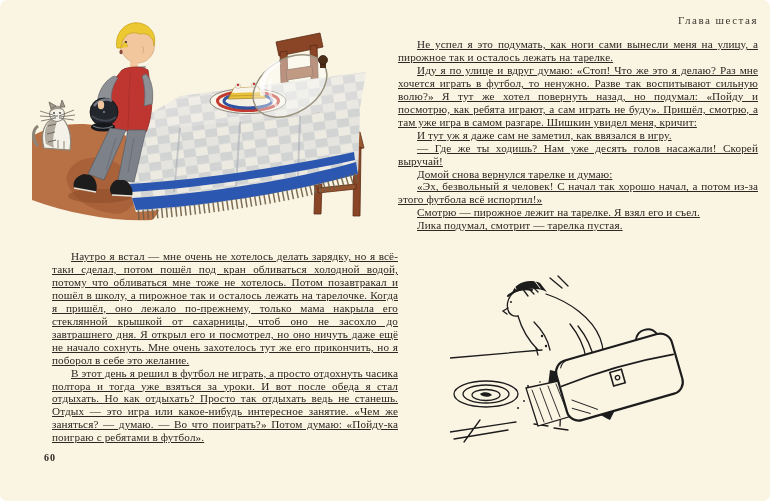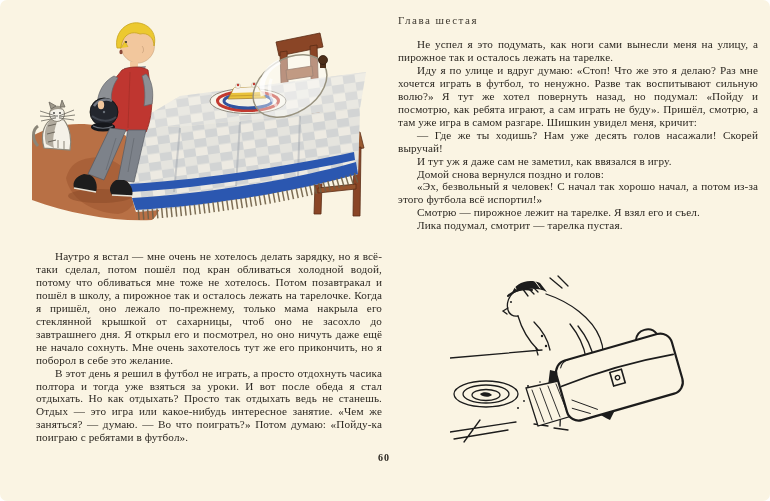--- a/index.html
+++ b/index.html
@@ -3,31 +3,31 @@
 <meta charset="utf-8">
 <style>
   html,body { margin:0; padding:0; background:#ffffff; }
   .book {
     position:relative; width:770px; height:501px; margin:0 auto;
     background: var(--page_bg,#faf4e3);
     border-radius:7px; overflow:hidden;
     font-family:"Liberation Serif","DejaVu Serif",serif;
     color: var(--text_color,#2c2822);
   }
-  .text-col { position:absolute; font-size:11.2px; line-height:12.95px; letter-spacing:0.1px; }
+  .text-col { position:absolute; font-size:11.2px; line-height:12.95px; letter-spacing:0.1px;text-decoration:underline; }
   .text-col p { margin:0; text-indent:19px; text-align:justify; }
-  .text-left  { left:36px;  top:250px; width:346px; }
+  .text-left  { left:52px;  top:250px; width:346px; }
   .text-right { left:398px; top:38px;  width:360px; }
   .chapter-header {
     position:absolute; left:398px; top:14px; width:360px;
-    text-align:left; font-size:11px; letter-spacing:1.5px; color:#3f3a31;
+    text-align:right; font-size:11px; letter-spacing:1.5px; color:#3f3a31;
   }
   .page-number {
     position:absolute; left:44px; top:452px; width:346px;
-    text-align:right; font-size:10px; font-weight:bold; letter-spacing:1px;
+    text-align:left; font-size:10px; font-weight:bold; letter-spacing:1px;
   }
   .illus { position:absolute; }
   .illus-left  { left:30px;  top:8px;   width:340px; height:220px; }
   .illus-right { left:450px; top:274px; width:252px; height:172px; }
 </style>
 </head>
 <body>
 
 <div class="book">
 
@@ -145,23 +145,23 @@
   <div class="text-col text-left">
       <p>Наутро я встал — мне очень не хотелось делать зарядку, но я всё-таки сделал, потом пошёл под кран обливаться холодной водой, потому что обливаться мне тоже не хотелось. Потом позавтракал и пошёл в школу, а пирожное так и осталось лежать на тарелочке. Когда я пришёл, оно лежало по-прежнему, только мама накрыла его стеклянной крышкой от сахарницы, чтоб оно не засохло до завтрашнего дня. Я открыл его и посмотрел, но оно ничуть даже ещё не начало сохнуть. Мне очень захотелось тут же его прикончить, но я поборол в себе это желание.</p>
       <p>В этот день я решил в футбол не играть, а просто отдохнуть часика полтора и тогда уже взяться за уроки. И вот после обеда я стал отдыхать. Но как отдыхать? Просто так отдыхать ведь не станешь. Отдых — это игра или какое-нибудь интересное занятие. «Чем же заняться? — думаю. — Во что поиграть?» Потом думаю: «Пойду-ка поиграю с ребятами в футбол».</p>
     </div>
   <div class="page-number">60</div>
 
   <div class="chapter-header">Глава шестая</div>
   <div class="text-col text-right">
       <p>Не успел я это подумать, как ноги сами вынесли меня на улицу, а пирожное так и осталось лежать на тарелке.</p>
       <p>Иду я по улице и вдруг думаю: «Стоп! Что же это я делаю? Раз мне хочется играть в футбол, то ненужно. Разве так воспитывают сильную волю?» Я тут же хотел повернуть назад, но подумал: «Пойду и посмотрю, как ребята играют, а сам играть не буду». Пришёл, смотрю, а там уже игра в самом разгаре. Шишкин увидел меня, кричит:</p>
+      <p>И тут уж я даже сам не заметил, как ввязался в игру.</p>
       <p>— Где же ты ходишь? Нам уже десять голов насажали! Скорей выручай!</p>
-      <p>И тут уж я даже сам не заметил, как ввязался в игру.</p>
-      <p>Домой снова вернулся поздно и голов:</p>
+      <p>Домой снова вернулся тарелке и думаю:</p>
       <p>«Эх, безвольный я человек! С начал так хорошо начал, а потом из-за этого футбола всё испортил!»</p>
       <p>Смотрю — пирожное лежит на тарелке. Я взял его и съел.</p>
       <p>Лика подумал, смотрит — тарелка пустая.</p>
     </div>
 
   <svg class="illus illus-right" viewBox="0 0 252 172" aria-hidden="true">
     <g stroke="var(--ink_black)" fill="none" stroke-width="1.3" stroke-linecap="round">
 
       <path d="M0,84 L92,76 M86,74 L88,81"></path>
       <path d="M0,158 L66,148 M4,165 L58,156 M30,146 L14,168"></path>

